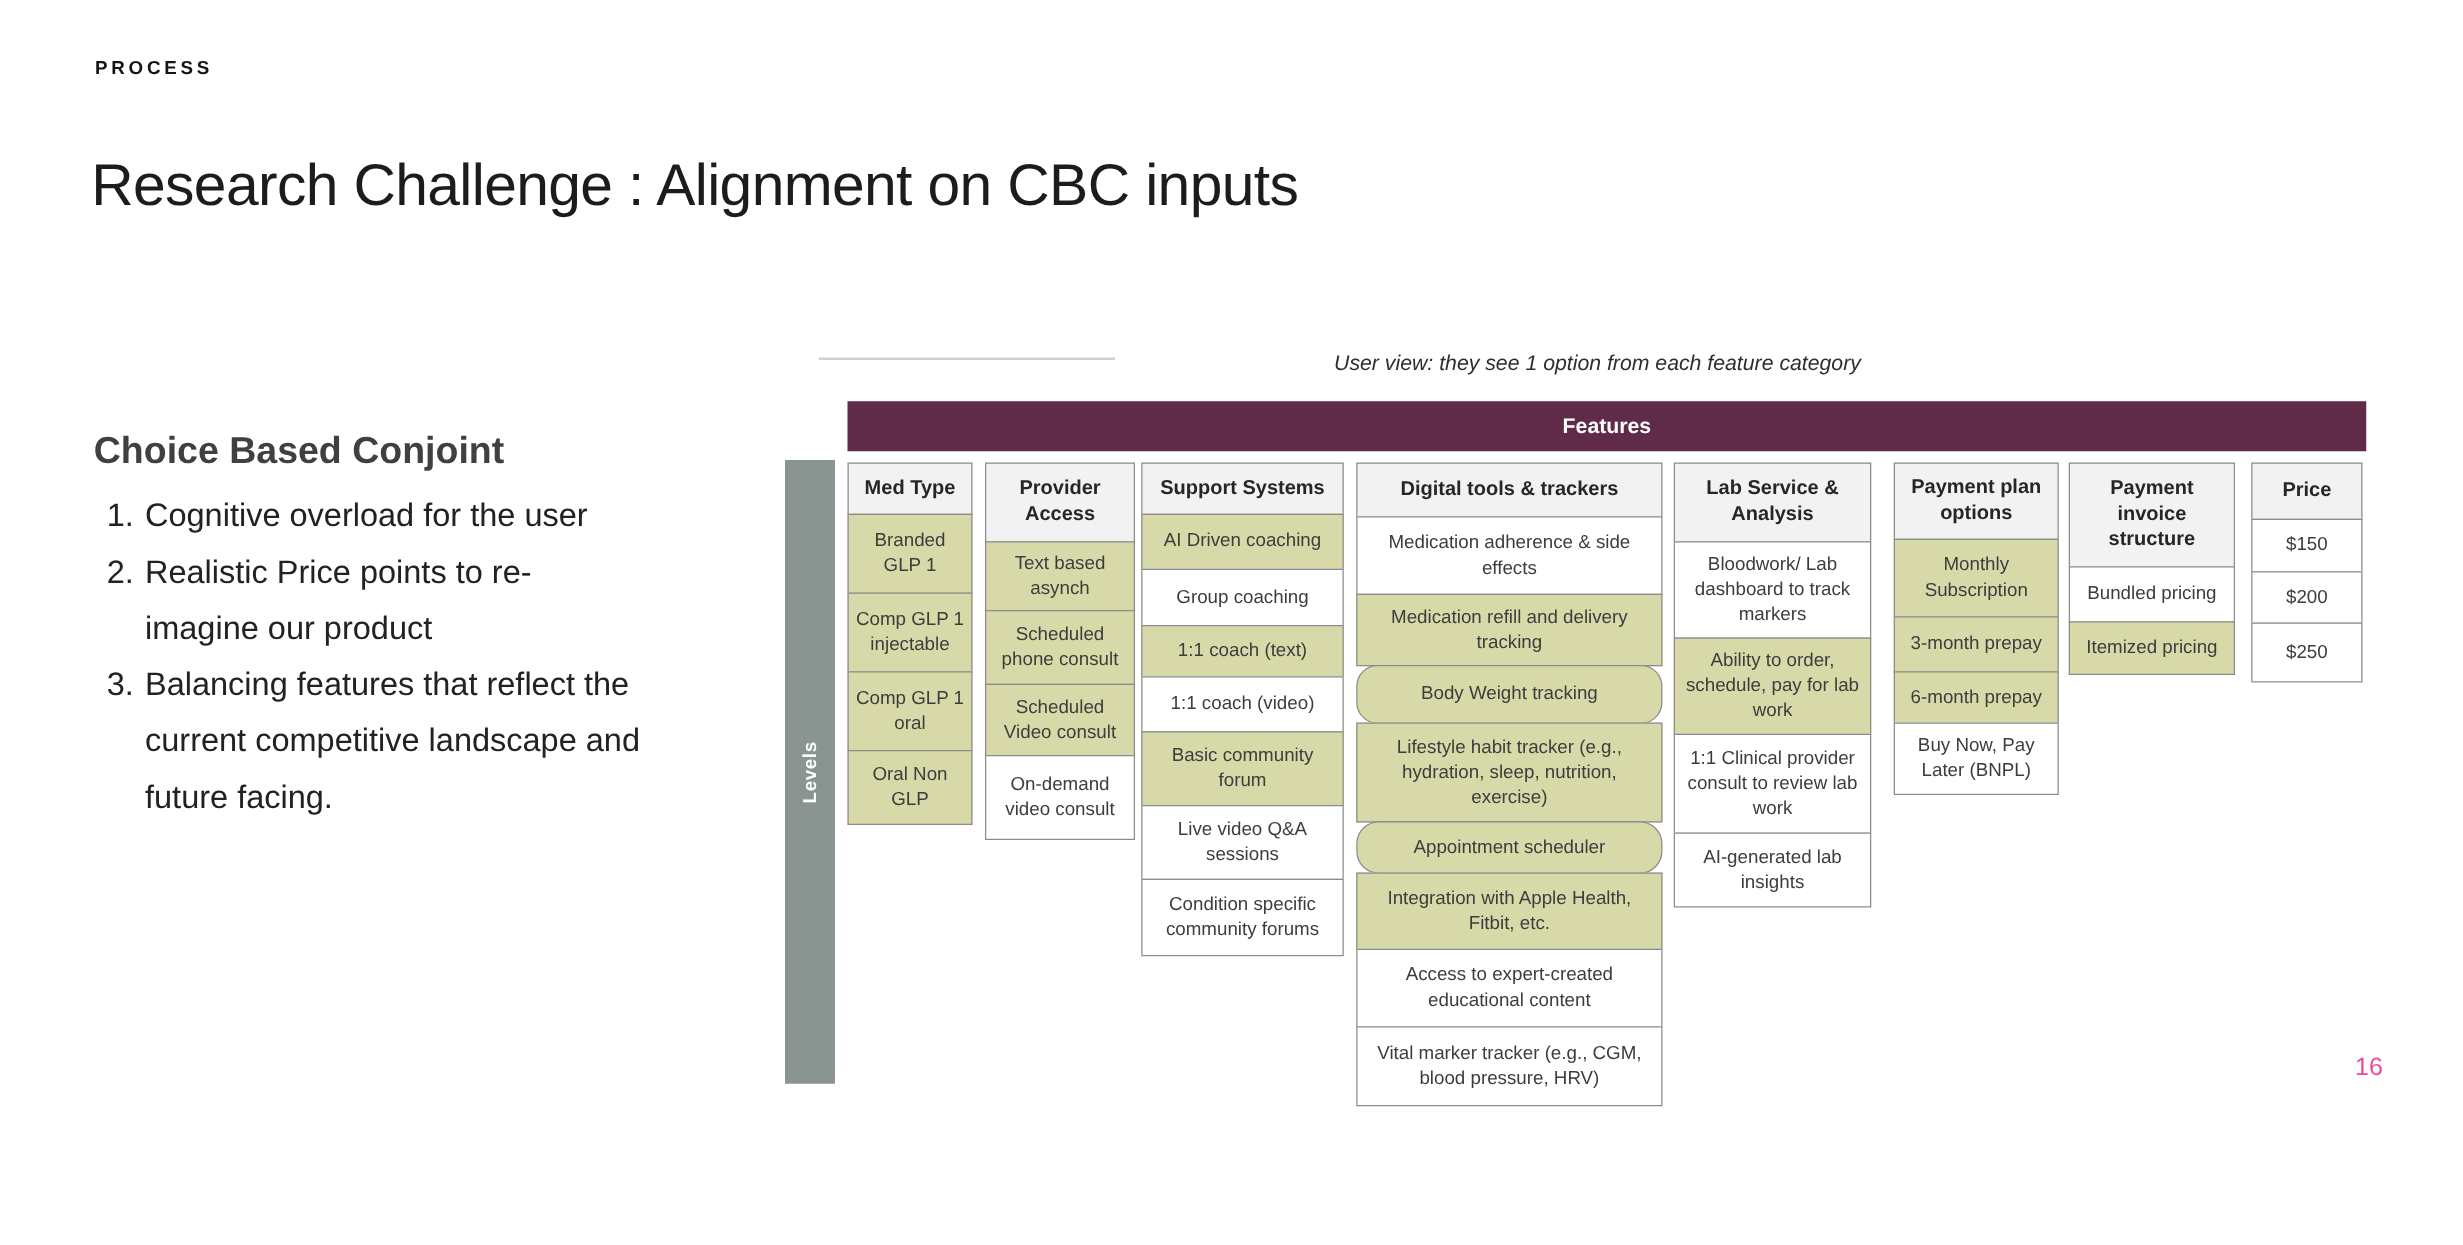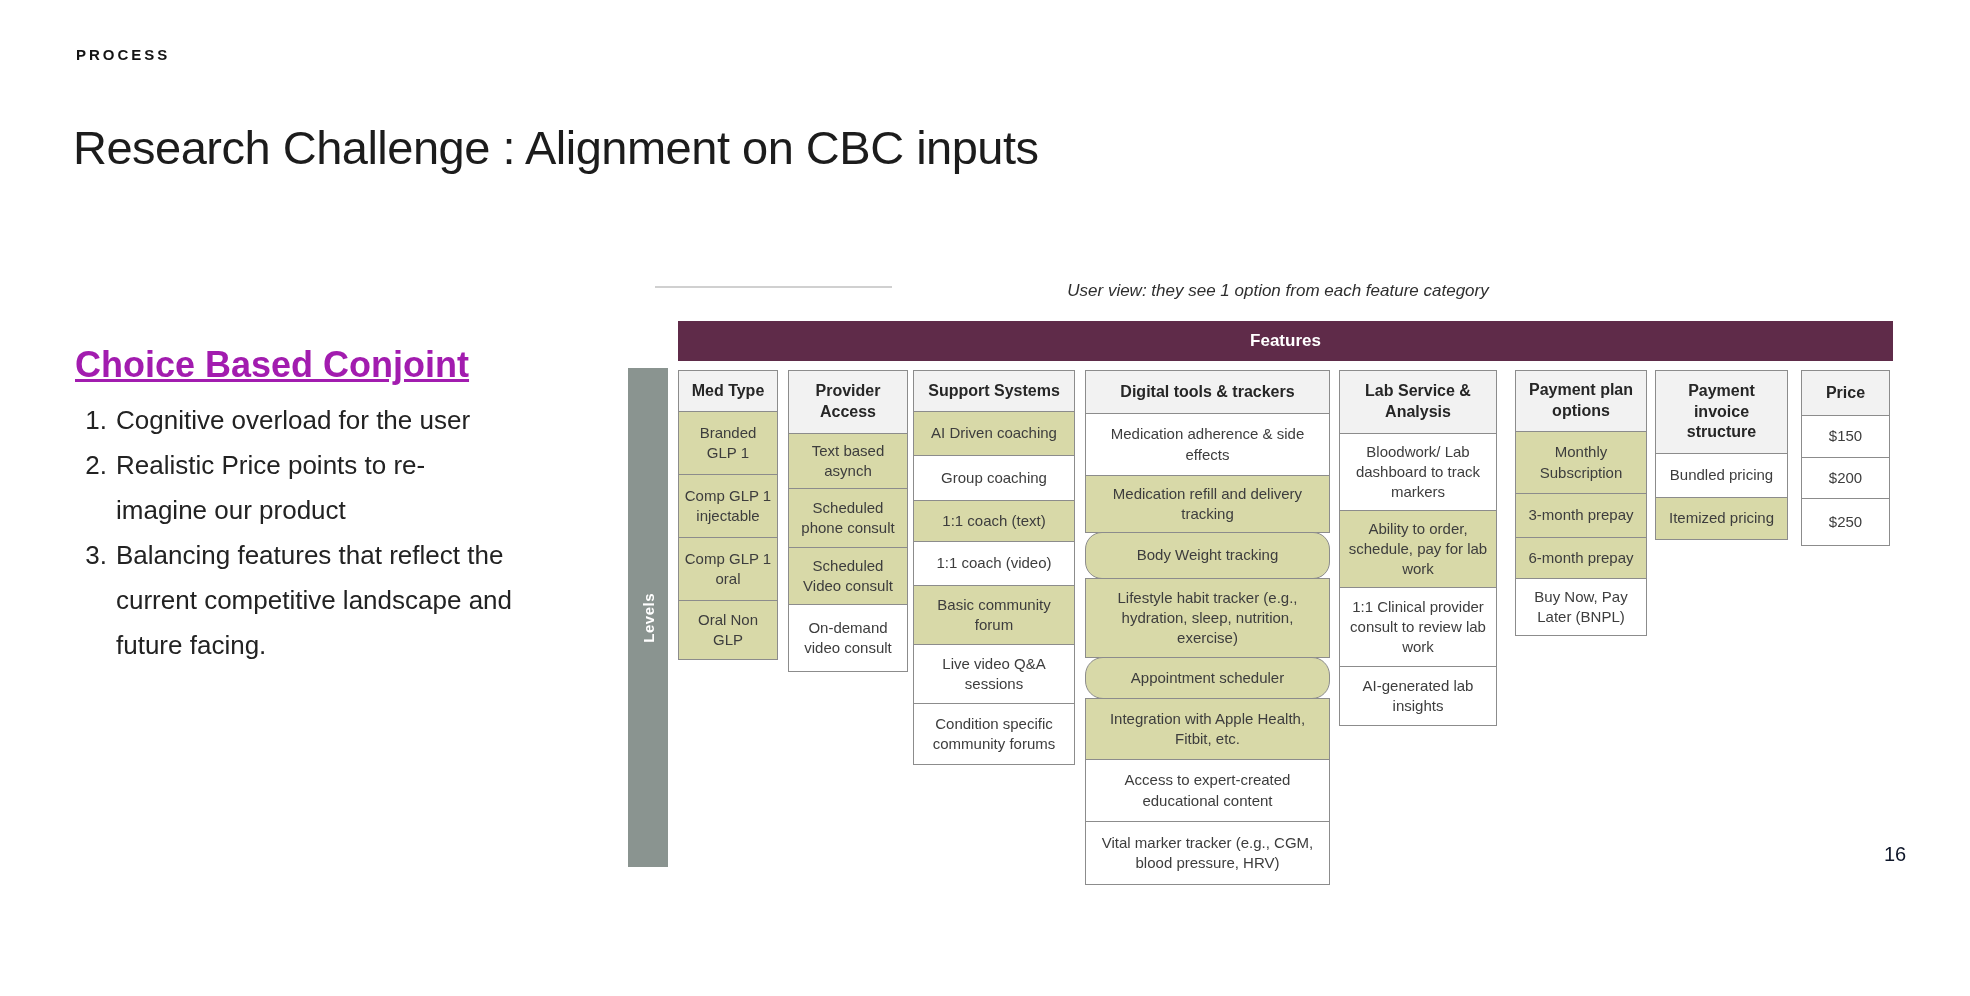--- a/index.html
+++ b/index.html
@@ -18,21 +18,21 @@
     position: absolute; left: 76px; top: 46px;
     font-size: 15px; font-weight: 700; letter-spacing: 3px;
     color: #141414;
   }
   .page-title {
     position: absolute; left: 73px; top: 120px;
     font-size: 47px; font-weight: 500; letter-spacing: -0.5px;
     color: #1c1c1c; white-space: nowrap;
   }
   .left-panel { position: absolute; left: 75px; top: 344px; width: 470px; }
-  .left-heading { font-size: 36px; font-weight: 700; color: #a21caf; margin-bottom: 12px; text-decoration: underline; }
+  .left-heading { font-size: 30px; font-weight: 700; color: #404040; margin-bottom: 12px; }
   .cbc-list { display: flex; flex-direction: column; }
   .cbc-item { display: flex; align-items: flex-start; }
   .cbc-num {
     flex: 0 0 32px; text-align: right; margin-right: 9px;
     font-size: 26px; line-height: 45px; color: #222222;
   }
   .cbc-text { font-size: 26px; line-height: 45px; color: #222222; width: 400px; }
 
   
   .crop-line {
@@ -74,21 +74,21 @@
   }
   .col-cell {
     background: #ffffff;
     font-size: 15px; color: #3d3d3d; line-height: 1.35;
     padding: 2px 5px;
   }
   .col-cell.olive { background: var(--olive, #d8d9a8); }
 
   .page-number {
     position: absolute; left: 1884px; top: 843px;
-    font-size: 20px; color: #0f172a;
+    font-size: 20px; color: #ec4899;
   }
 </style>
 </head>
 <body>
 
 <div class="slide">
 
   <div class="eyebrow">PROCESS</div>
   <div class="page-title">Research Challenge : Alignment on CBC inputs</div>
 

